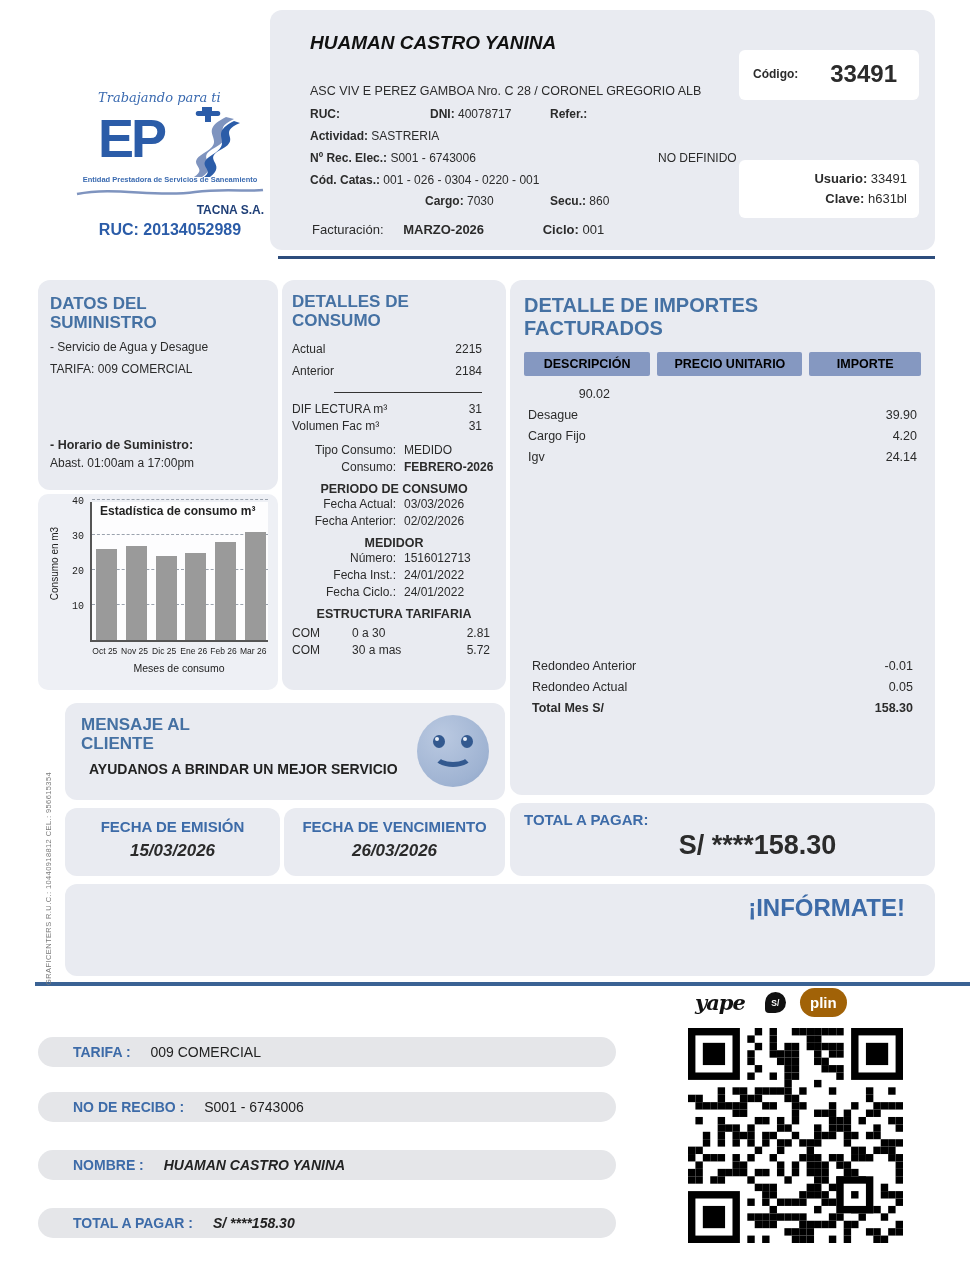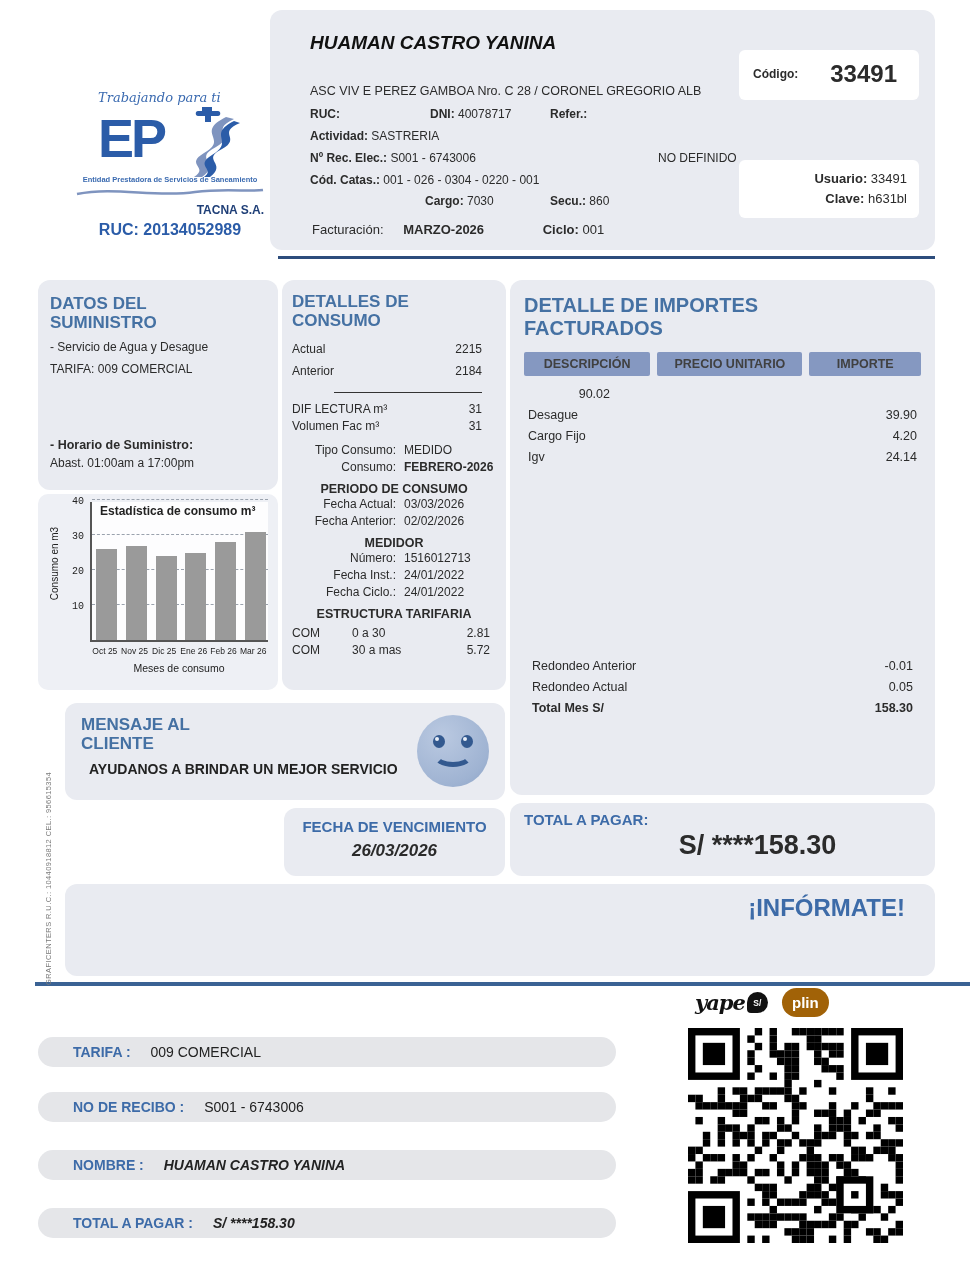--- a/index.html
+++ b/index.html
@@ -56,21 +56,21 @@
   .c-row2 .val { text-align:left; padding-left:8px; }
   .c-sub { text-align:center; font-weight:bold; font-size:12.5px; margin-top:6px; }
   .c-hr { border-top:1.5px solid #333; margin:10px 14px 8px 42px; }
   .t-row { display:grid; grid-template-columns:42px 1fr 58px; line-height:17px; }
   .t-row .r { text-align:right; padding-right:6px; }
 
   
   .importes-card { left:510px; top:280px; width:425px; height:515px; padding:14px 14px; }
   .importes-title { font-size:20px; line-height:23px; width:320px; }
   .imp-headers { display:flex; gap:7px; margin-top:12px; }
-  .imp-th { background:#8598c1; color:#404040; font-weight:bold; font-size:12.5px; text-align:center; padding:5px 0; border-radius:2px; }
+  .imp-th { background:#8598c1; color:#000000; font-weight:bold; font-size:12.5px; text-align:center; padding:5px 0; border-radius:2px; }
   .imp-th.c1 { width:128px; } .imp-th.c2 { width:147px; } .imp-th.c3 { width:113px; }
   .imp-row { display:flex; font-size:12.5px; line-height:21px; }
   .imp-row .desc { flex:1; padding-left:4px; }
   .imp-row .amt { width:90px; text-align:right; padding-right:4px; }
   .imp-rows { margin-top:8px; }
   .imp-footer { position:absolute; left:18px; right:18px; top:376px; }
   .imp-footer .imp-row.total { font-weight:bold; }
 
   
   .mensaje-card { left:65px; top:703px; width:440px; height:97px; padding:12px 16px; }
@@ -334,37 +334,41 @@
   <div class="card mensaje-card">
     <div class="sec-title" style="width:130px;">MENSAJE AL CLIENTE</div>
     <div class="mensaje-body">AYUDANOS A BRINDAR UN MEJOR SERVICIO</div>
     <div class="smiley">
       <div class="eye l"></div>
       <div class="eye r"></div>
       <div class="smile"></div>
     </div>
   </div>
 
+  <div class="card fecha-card emision">
+    <div class="fecha-label">FECHA DE EMISIÓN</div>
+    <div class="fecha-value">15/03/2026</div>
+  </div>
   <div class="card fecha-card vencimiento">
     <div class="fecha-label">FECHA DE VENCIMIENTO</div>
     <div class="fecha-value">26/03/2026</div>
   </div>
   <div class="card totalpagar-card">
     <div class="totalpagar-label">TOTAL A PAGAR:</div>
     <div class="totalpagar-value">S/ ****158.30</div>
   </div>
 
   <div class="card informate-card">
     <div class="informate-text">¡INFÓRMATE!</div>
   </div>
 
   <div class="divider"></div>
 
   <div class="paylogos">
-    <span style="display:flex; align-items:center;">
+    <span style="display:flex; align-items:center;gap:18px;">
       <span class="yape-text">yape</span>
       <span class="yape-bubble">S/</span>
     </span>
     <span class="plin-badge">plin</span>
   </div>
   <svg class="qr" id="qr-code" viewBox="0 0 29 29">
       <rect x="9" y="0" width="1" height="1" fill="#000"></rect>
       <rect x="11" y="0" width="1" height="1" fill="#000"></rect>
       <rect x="14" y="0" width="1" height="1" fill="#000"></rect>
       <rect x="15" y="0" width="1" height="1" fill="#000"></rect>

